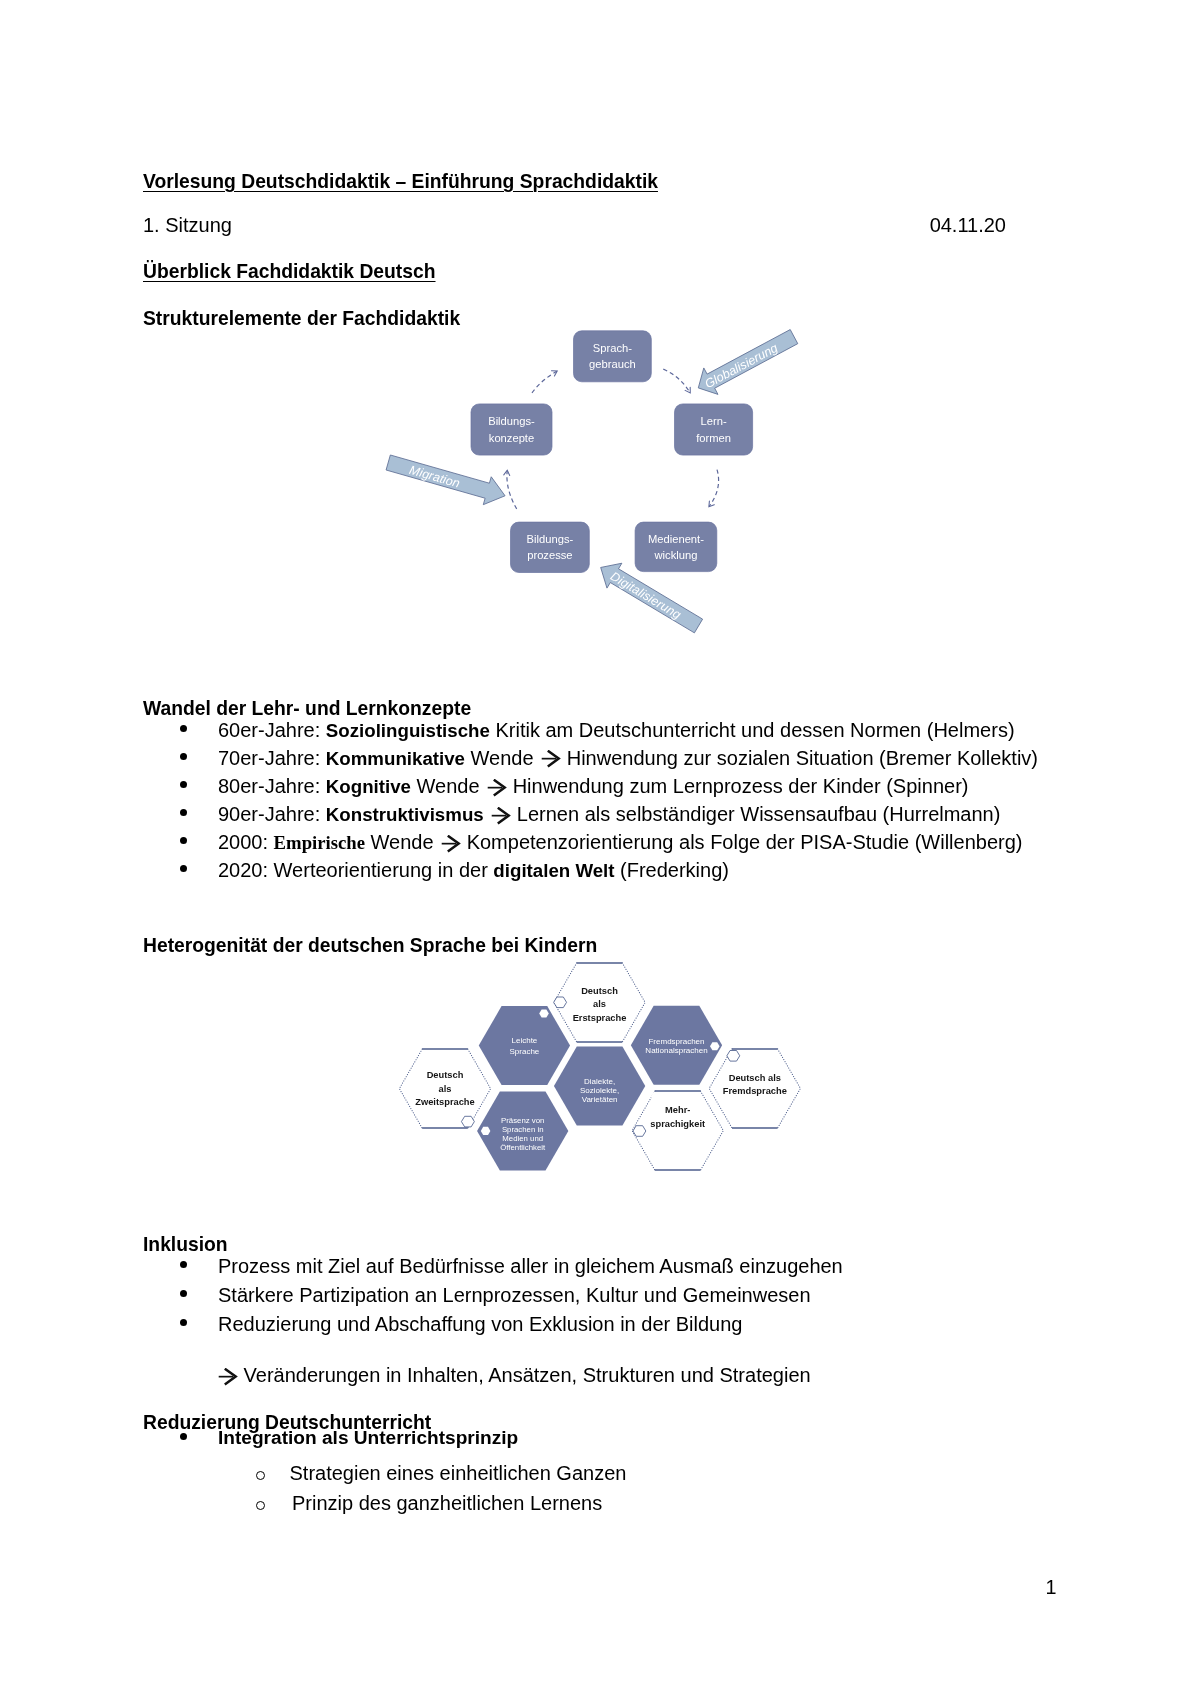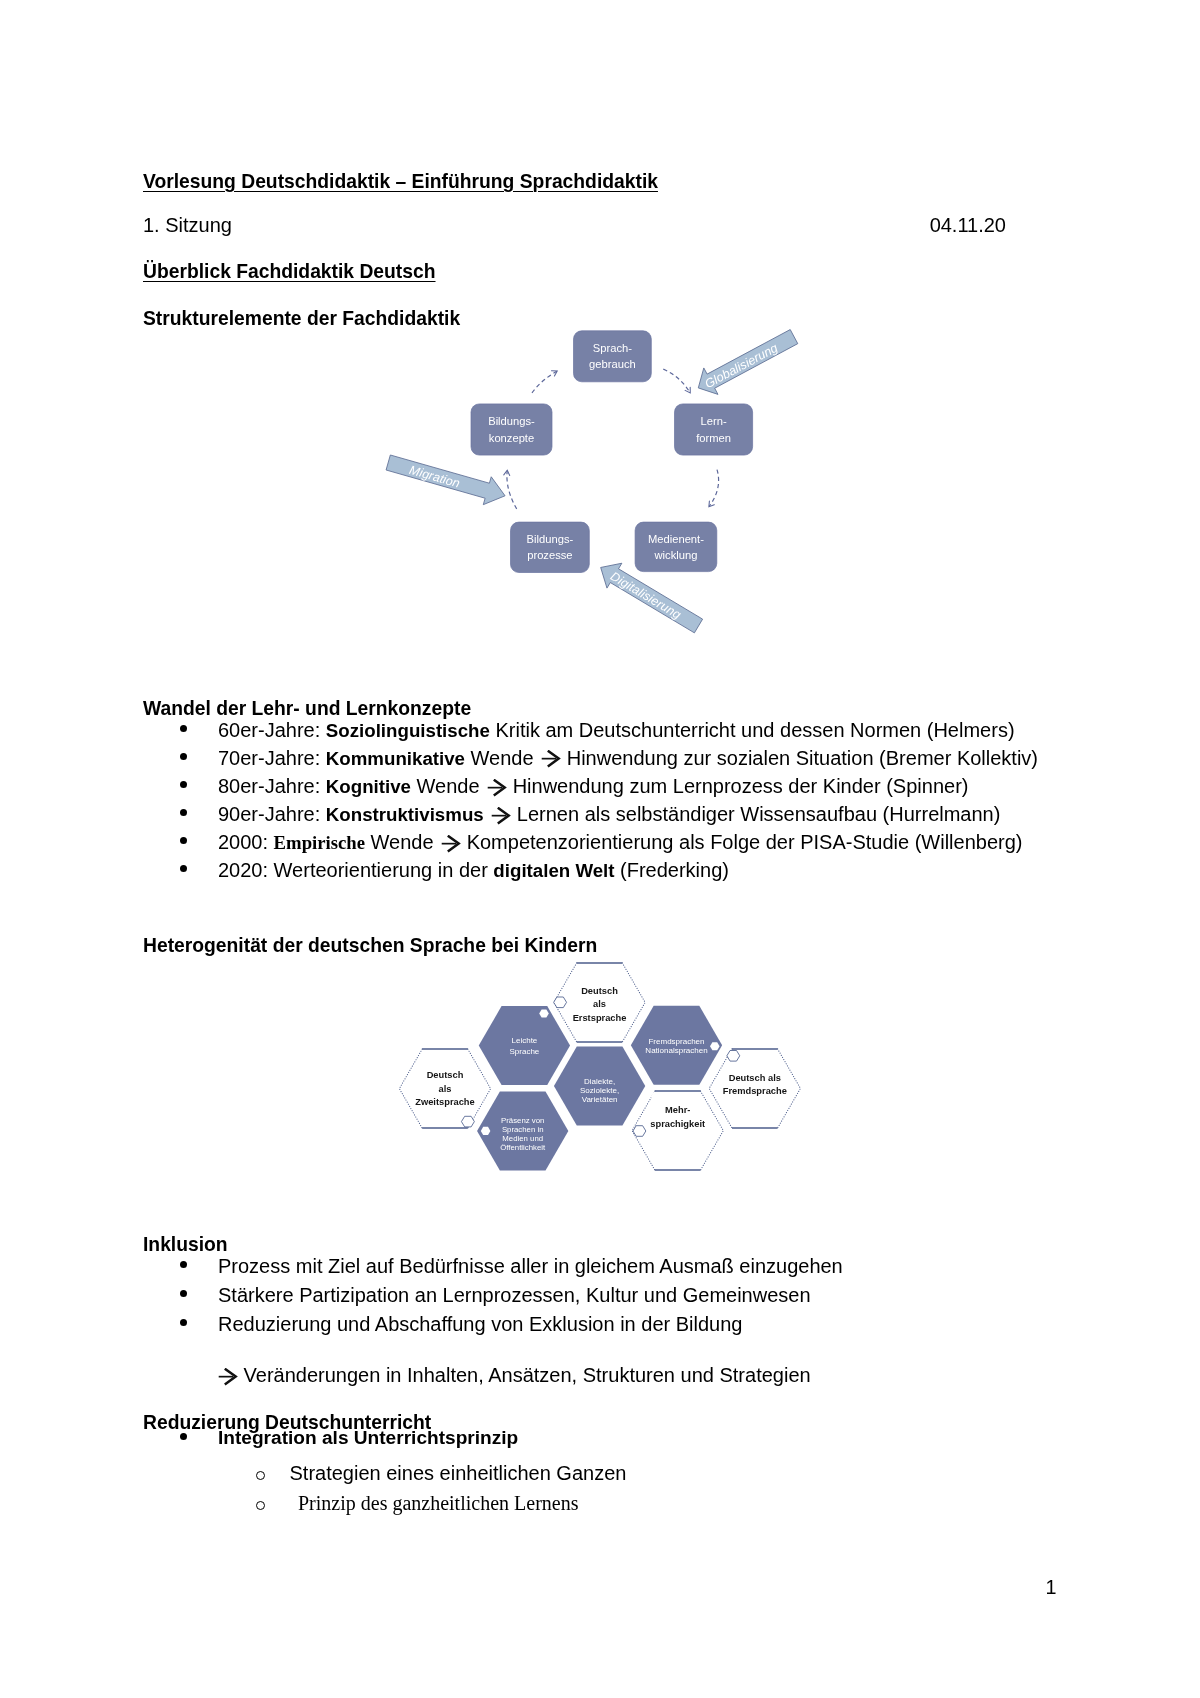--- a/index.html
+++ b/index.html
@@ -230,18 +230,18 @@
       <div class="bul" style="left: 0px; top: 1427px;">
         <span class="dot" style="left: 180px; top: 6px;"></span>
         <span class="txt" style="left: 218px; top: 0px; font-weight: bold; font-size: 19.1px;">Integration als Unterrichtsprinzip</span>
       </div>
       <div class="bul" style="left: 0px; top: 1462px;">
         <span class="ring" style="left: 255.5px; top: 9px;"></span>
         <span class="txt" style="left: 289.5px; top: 0px;">Strategien eines einheitlichen Ganzen</span>
       </div>
       <div class="bul" style="left: 0px; top: 1492px;">
         <span class="ring" style="left: 255.5px; top: 9px;"></span>
-        <span class="txt" style="left: 298px; top: 0px; font-family: Liberation Serif, serif;">Prinzip des ganzheitlichen Lernens</span>
+        <span class="txt" style="left: 292px; top: 0px;">Prinzip des ganzheitlichen Lernens</span>
       </div>
     </div>
 
   <div class="pgnum" style="left:1056.5px; top:1576px; transform:translateX(-100%);">1</div>
 </div>
 
 </body></html>

